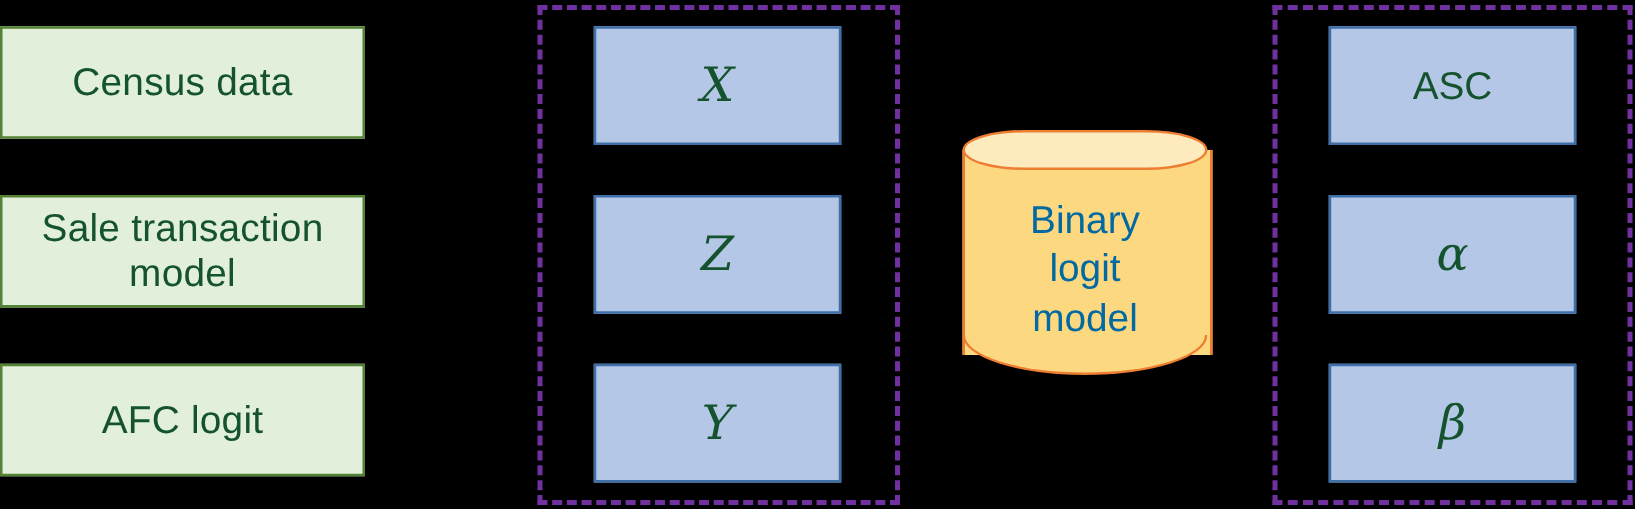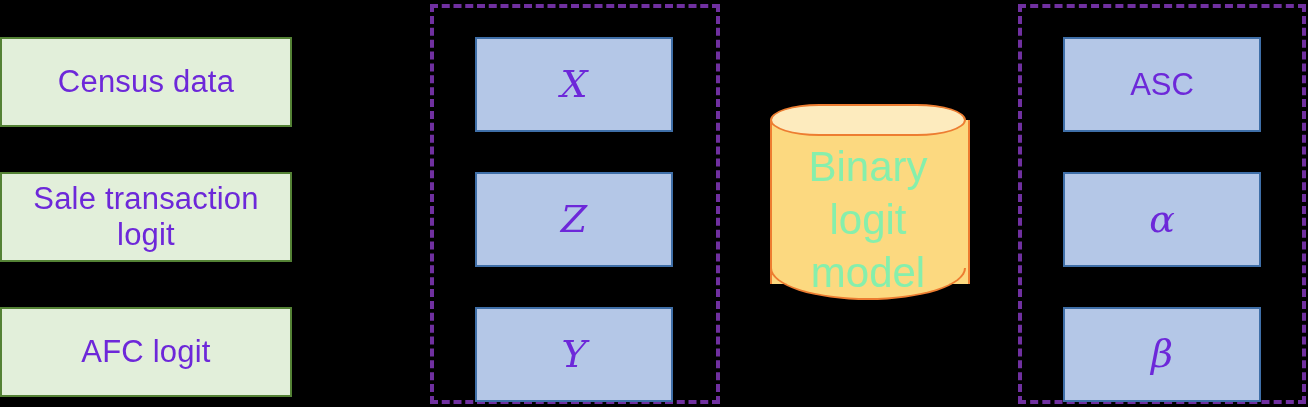--- a/index.html
+++ b/index.html
@@ -24,23 +24,22 @@
   }
 
   
   .node {
     position: absolute;
     box-sizing: border-box;
     display: flex;
     align-items: center;
     justify-content: center;
     text-align: center;
-    color: #6d28d9;
+    color: #14532d;
     line-height: 1.15;
-    margin-top: 16px;
   }
 
   
   .node.green {
     background: #E2EFDA;
     border: 2px solid #548235;
     font-size: 31px;
     letter-spacing: 0.2px;
   }
 
@@ -102,41 +101,41 @@
     border-radius: 50% / 100%;
     box-sizing: border-box;
   }
   .cyl-label {
     position: absolute;
     left: 0;
     top: 26px;
     width: 100%;
     height: calc(100% - 26px);
     display: flex;
-    align-items: flex-end;
+    align-items: center;
     justify-content: center;
     text-align: center;
-    font-size: 42px;
-    color: #86efac;
+    font-size: 31px;
+    color: #0369a1;
     line-height: 1.26;
     z-index: 3;
   }
 </style>
 </head>
 <body>
 
 <div class="canvas">
 
   <div class="node green" style="left:0px; top:21px; width:292px; height:90px;">
     <span>Census data</span>
   </div>
 
   <div class="node green" style="left:0px; top:156px; width:292px; height:90px; white-space:pre-line;">
     <span style="white-space:pre-line;">Sale transaction
-logit</span>
+model</span>
   </div>
 
   <div class="node green" style="left:0px; top:291px; width:292px; height:90px;">
     <span>AFC logit</span>
   </div>
 
   <div class="group-frame" style="left:430px; top:4px; width:290px; height:400px;"></div>
 
   <div class="node blue math" style="left:475px; top:21px; width:198px; height:95px;">
     <span>X</span>

